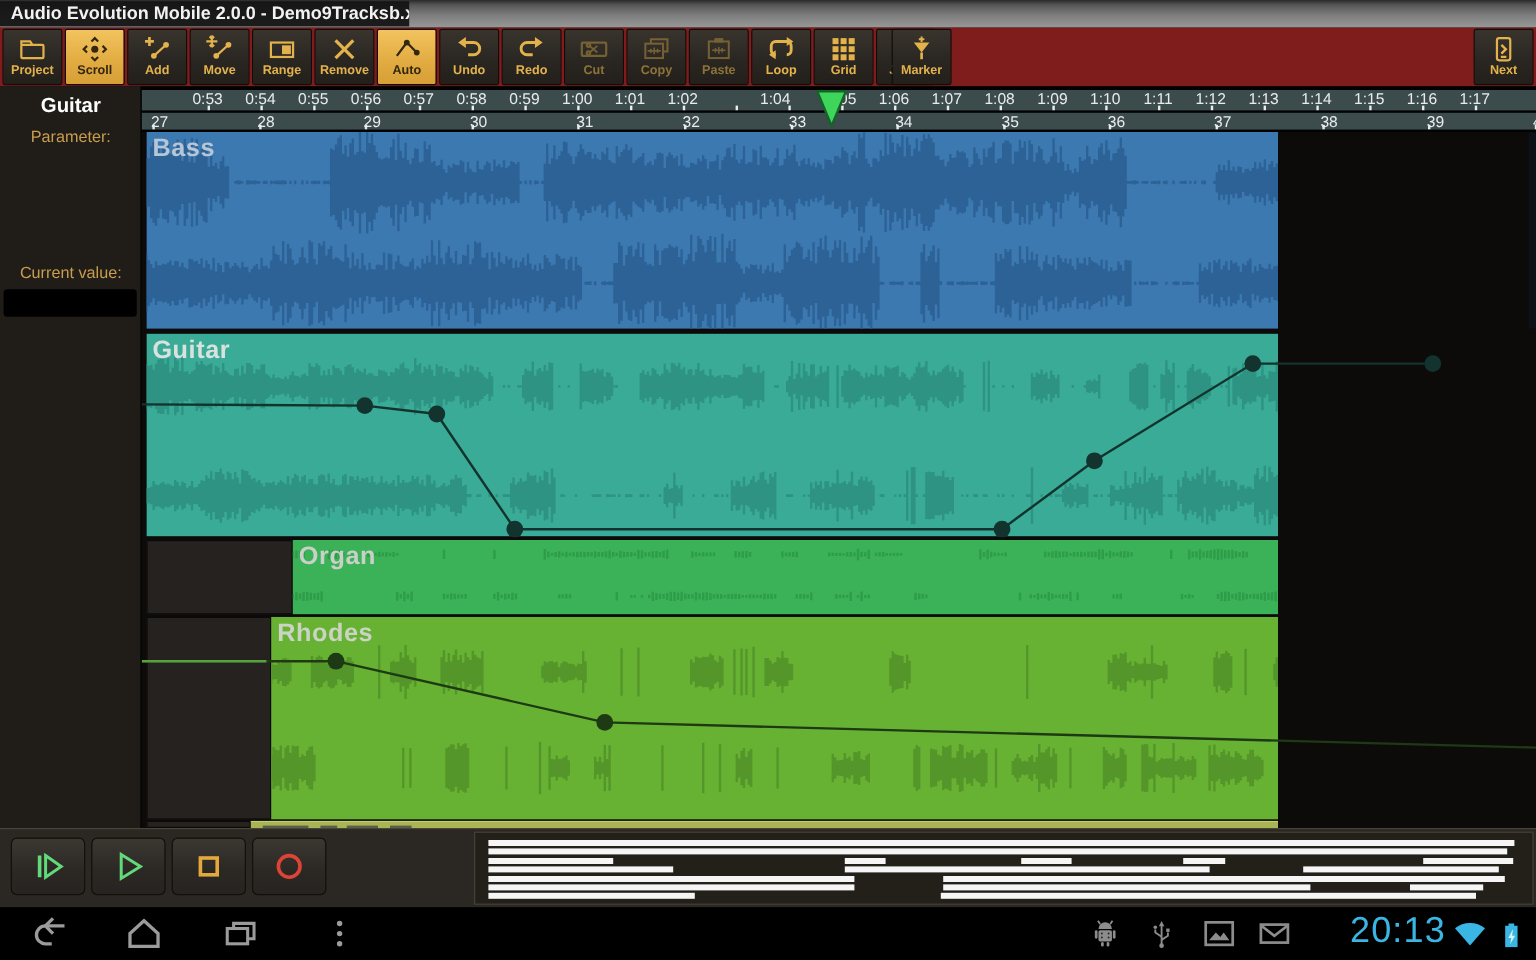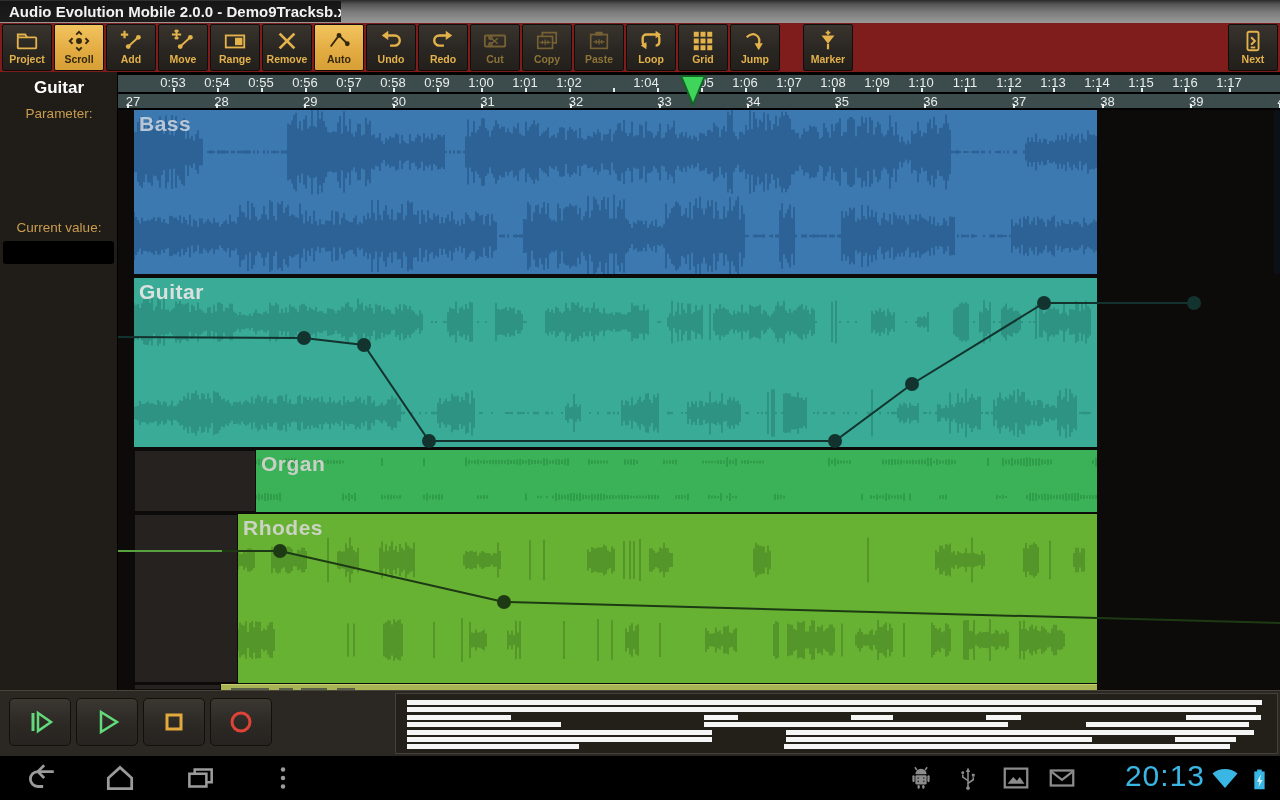--- a/index.html
+++ b/index.html
@@ -41,21 +41,21 @@
   #ruler{left:118px;top:72px;width:1162px;height:38px;background:#020202;overflow:hidden;}
   .ruler-row{position:absolute;left:0;width:1162px;background:#3c4b4c;overflow:hidden;}
   #ruler-times{top:3px;height:17px;}
   #ruler-bars{top:22px;height:14px;}
   .ruler-label{position:absolute;top:0px;color:#e9eced;font-size:13px;transform:translateX(-50%);white-space:nowrap;}
   .ruler-tick{position:absolute;bottom:0;width:2px;height:4px;background:#e9eced;}
   #playhead{left:680px;top:75px;width:26px;height:32px;}
 
   
   #tracks{left:118px;top:110px;width:1162px;height:580px;background:#0c0b0a;overflow:hidden;}
-  .track{position:absolute;left:16px;width:943px;overflow:hidden;padding-left:20px;}
+  .track{position:absolute;left:4px;width:943px;overflow:hidden;}
   .clip{position:absolute;top:0;height:100%;}
   .empty-lead{position:absolute;top:0;height:100%;left:0;background:#25221f;border:1px solid #0c0b0a;box-sizing:border-box;}
   .track-label{position:absolute;top:2px;font-size:21px;font-weight:bold;letter-spacing:0.5px;}
   .wave-svg,#auto-svg{position:absolute;left:0;top:0;pointer-events:none;}
   #auto-svg{left:0;top:0;}
   #vscroll{left:1274px;top:110px;width:6px;height:164px;background:rgba(10,25,40,0.45);border-radius:2px;}
   .smudge{position:absolute;background:#59604a;height:3px;top:3px;}
 
   
   #transport{left:0;top:690px;width:1280px;height:66px;background:#2b2823;border-top:1px solid #494439;}
@@ -232,21 +232,21 @@
       </div>
       <div class="tb-btn" style="left: 730px;">
         <span class="tb-icon">
           <svg viewBox="0 0 26 26" fill="none" stroke="currentColor" stroke-width="2">
             <path d="M4 9c7-7 16-2 13 8" stroke-width="2.4"></path>
             <polygon points="17,23 12.5,15.5 21.5,15.5" fill="currentColor" stroke="none"></polygon>
           </svg>
         </span>
         <span class="tb-label">Jump</span>
       </div>
-      <div class="tb-btn" style="left: 803px;">
+      <div class="tb-btn" style="left: 743px;">
         <span class="tb-icon">
           <svg viewBox="0 0 26 26" fill="none" stroke="currentColor" stroke-width="2">
             <polygon points="6,7 20,7 13,16" fill="currentColor" stroke="none"></polygon>
             <path d="M13 16v6" stroke-width="2.4"></path>
             <path d="M13 1.5v5M10.5 4h5" stroke-width="1.8"></path>
           </svg>
         </span>
         <span class="tb-label">Marker</span>
       </div>
       <div class="tb-btn" style="left: 1228px; width: 50px;">

